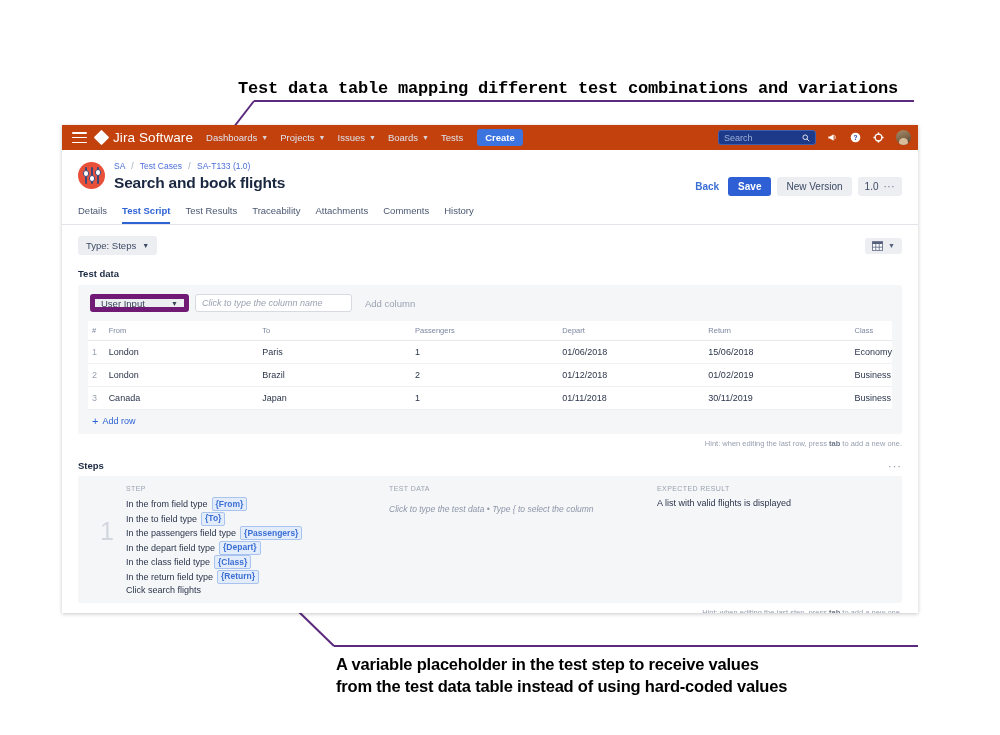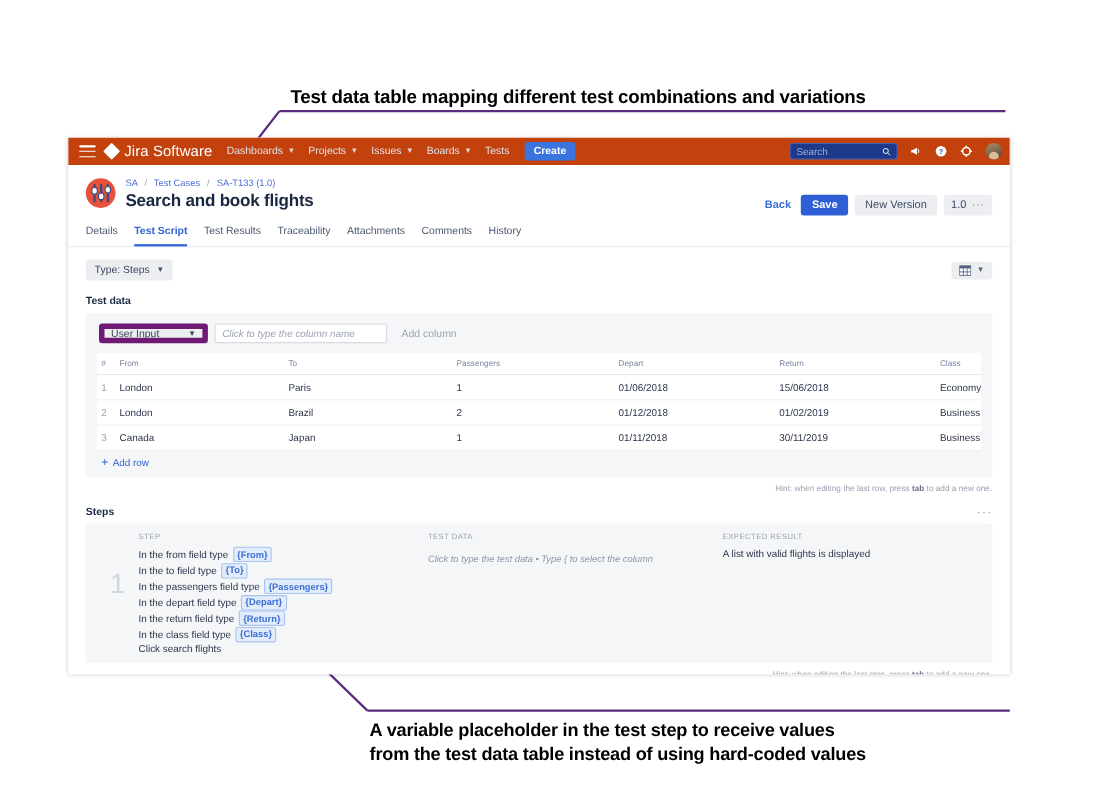--- a/index.html
+++ b/index.html
@@ -16,24 +16,25 @@
   }
 
   
   .annot-text {
     position: absolute;
     font-weight: bold;
     color: #000000;
     letter-spacing: -0.2px;
   }
   #annot-top {
-    left: 264px;
+    left: 238px;
     top: 78px;
     font-size: 17px;
     line-height: 21px;
+    font-family: Liberation Mono, monospace;
   }
   #annot-bottom {
     left: 336px;
     top: 653px;
     font-size: 16.5px;
     line-height: 22px;
   }
   .annot-svg {
     position: absolute;
     left: 0;
@@ -760,26 +761,26 @@
           </div>
           <div class="sline">
             <span>In the passengers field type</span>
             <span class="chip">{Passengers}</span>
           </div>
           <div class="sline">
             <span>In the depart field type</span>
             <span class="chip">{Depart}</span>
           </div>
           <div class="sline">
+            <span>In the class field type</span>
+            <span class="chip">{Class}</span>
+          </div>
+          <div class="sline">
             <span>In the return field type</span>
             <span class="chip">{Return}</span>
-          </div>
-          <div class="sline">
-            <span>In the class field type</span>
-            <span class="chip">{Class}</span>
           </div>
           <div class="sline">
             <span>Click search flights</span>
           </div>
         </div>
 
         <div id="step-data">
           <span class="ph">Click to type the test data • Type { to select the column</span>
         </div>
 

